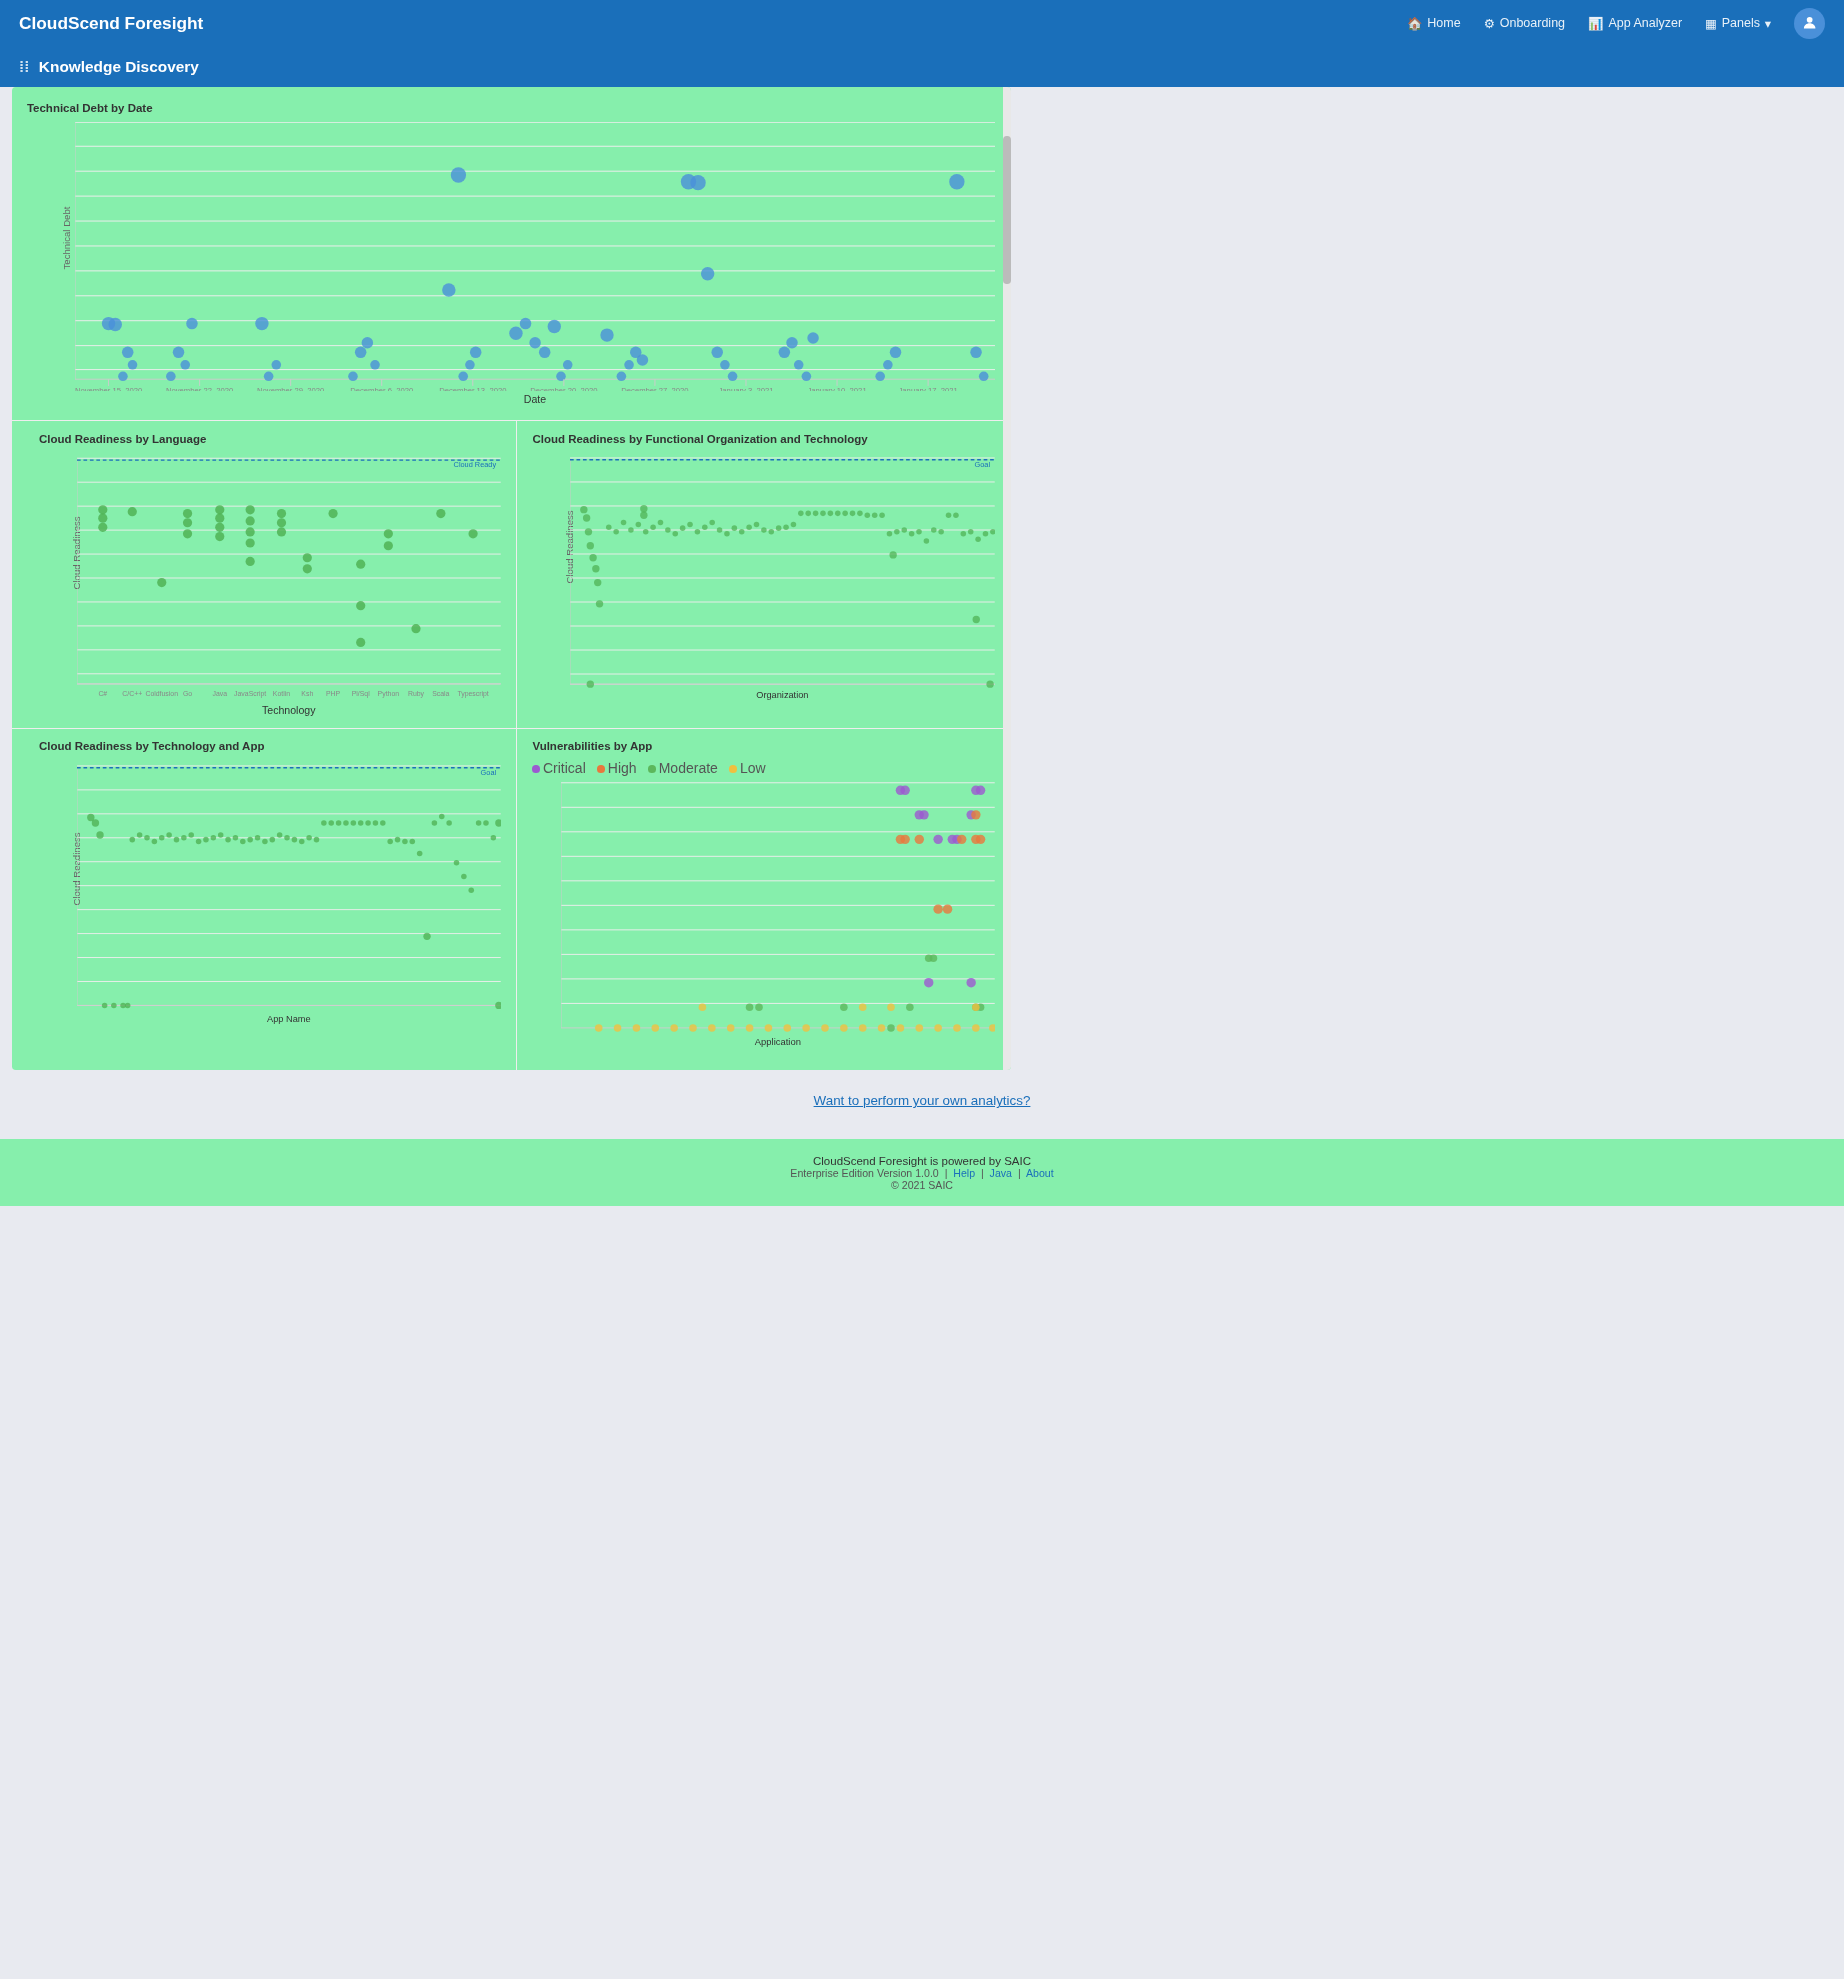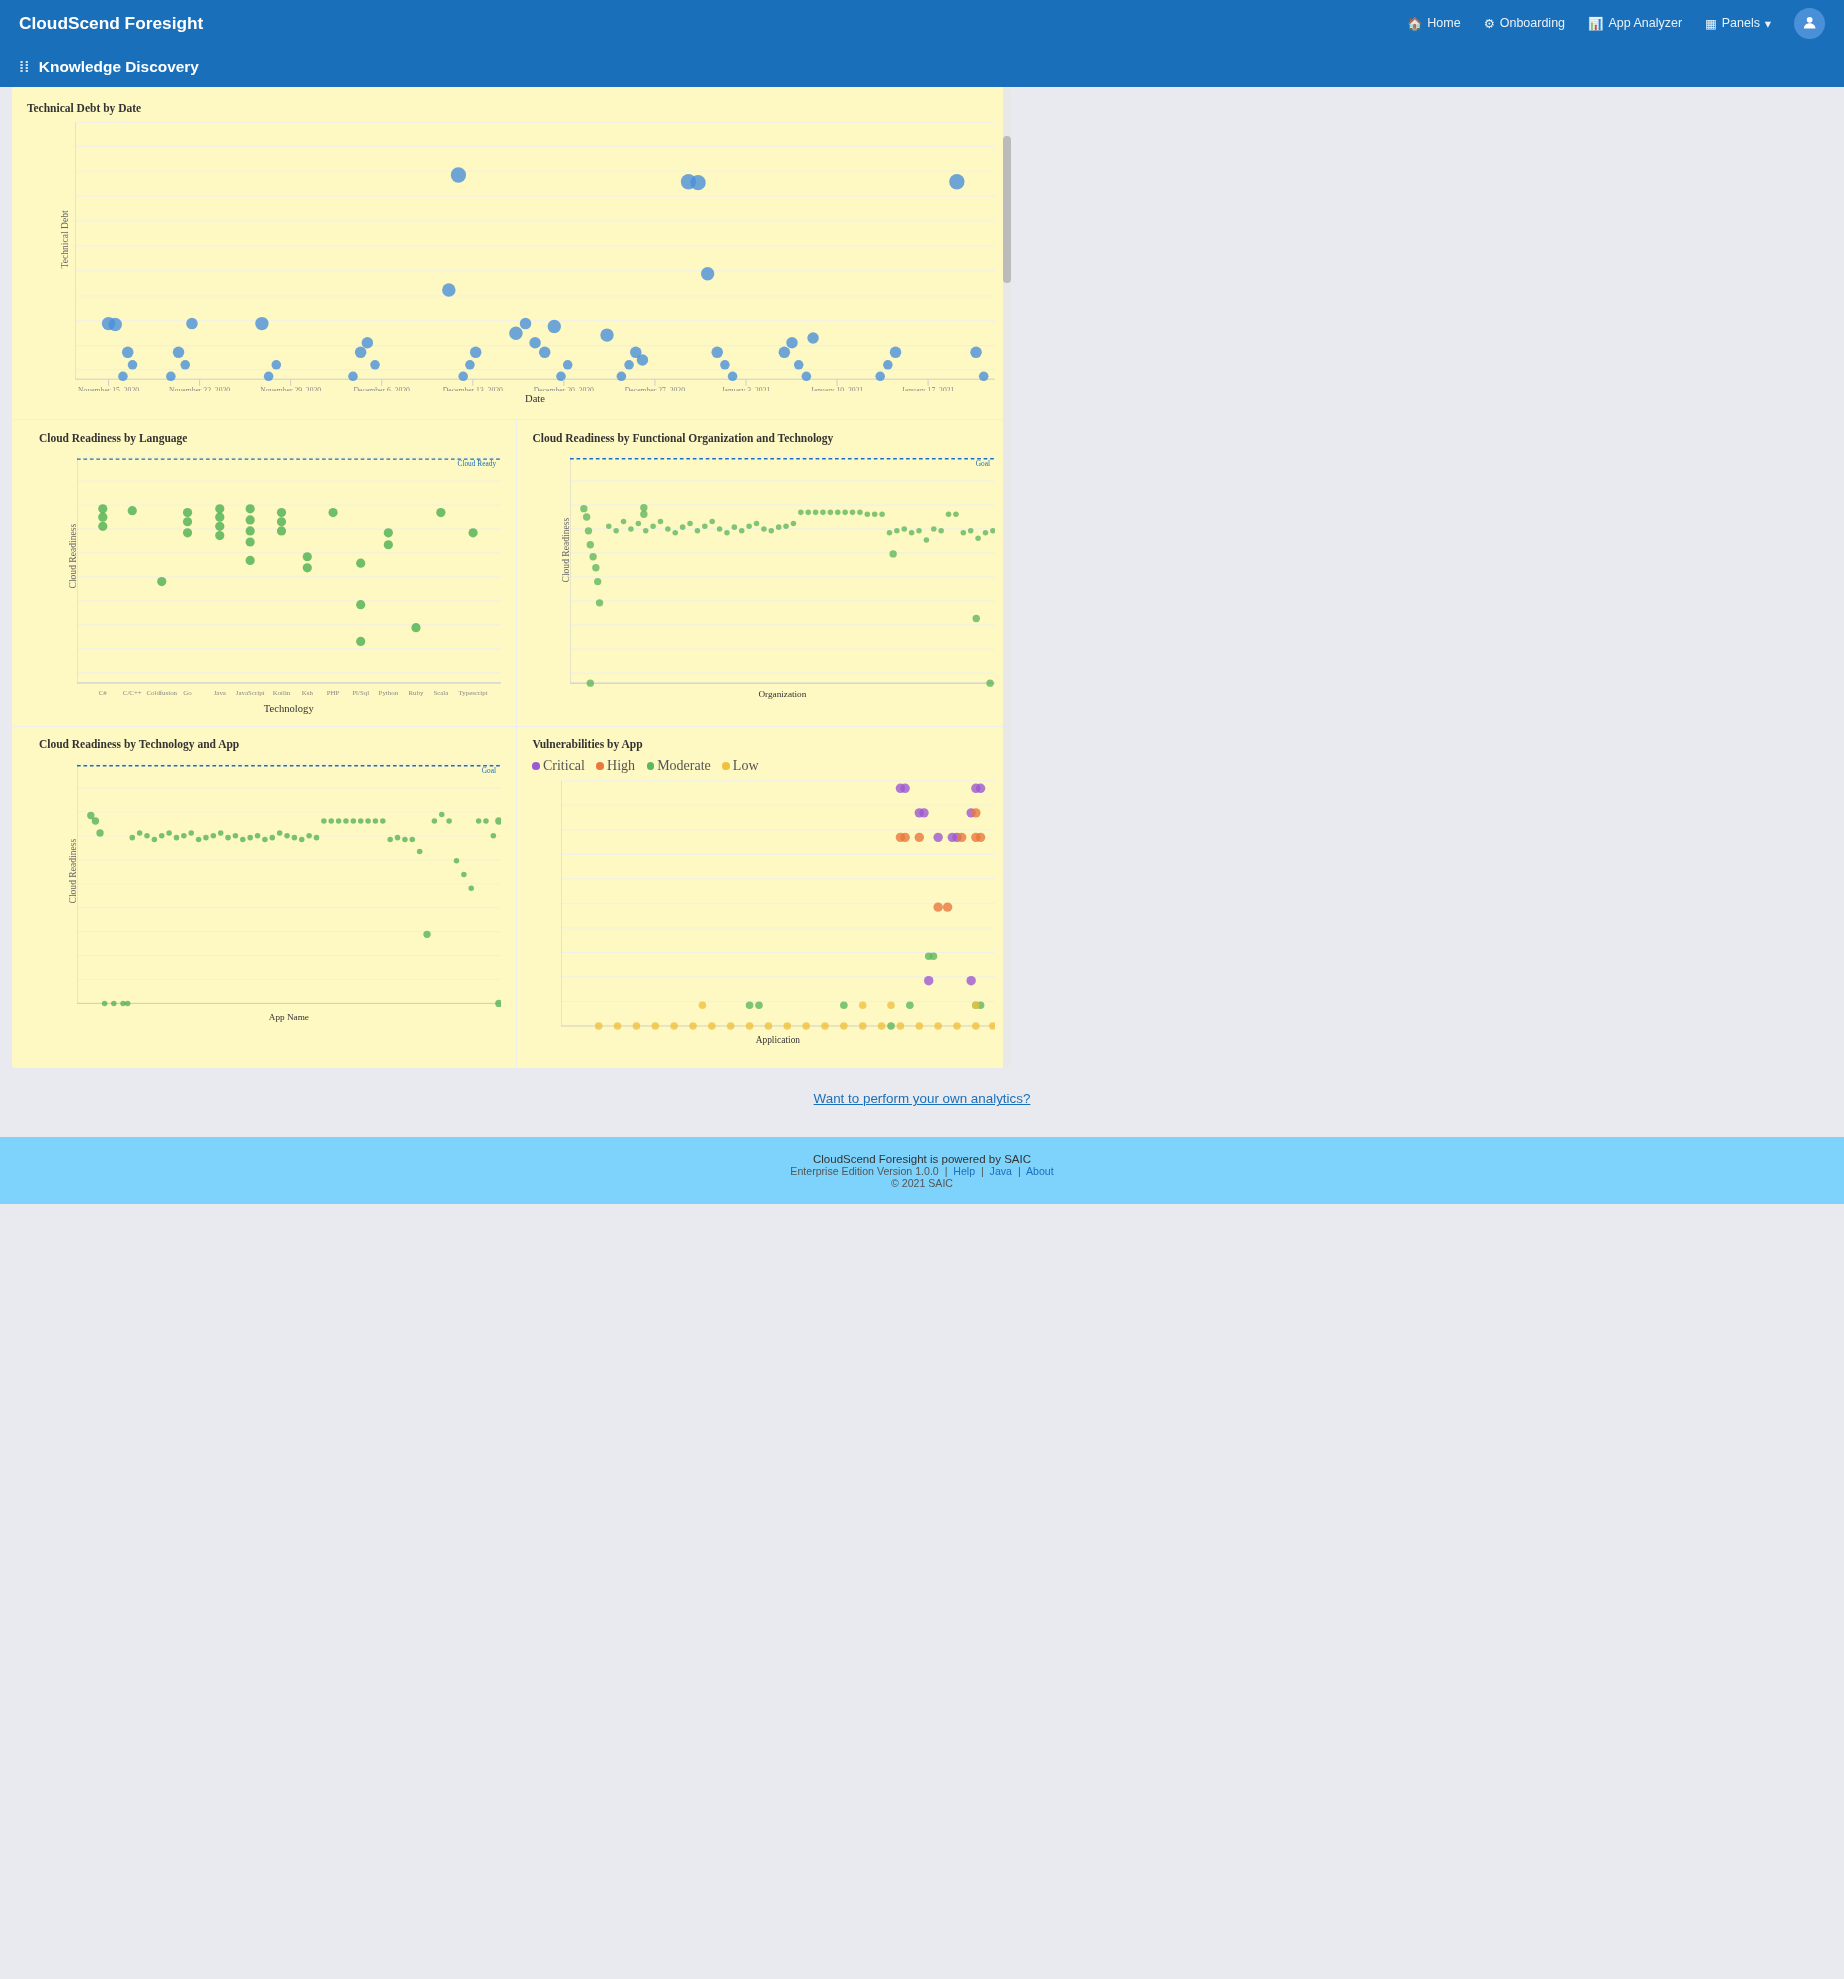--- a/index.html
+++ b/index.html
@@ -27,26 +27,25 @@
       padding: 11.5px 19px;
       display: flex;
       align-items: center;
       gap: 9.6px;
       font-size: 15.4px;
       font-weight: 600;
     }
 
     
     .dashboard-card {
-      background: #fef9c3;
+      background: #86efac;
       margin: 11.5px auto;
       max-width: 999px;
       border-radius: 3.8px;
       overflow: hidden;
-      font-family: Liberation Serif, serif;
     }
 
     
     .chart-wrapper {
       padding: 15.4px;
       position: relative;
     }
     .chart-title {
       font-size: 11.5px;
       font-weight: 600;
@@ -97,21 +96,21 @@
       padding: 23px;
     }
     .analytics-section a {
       color: #1a6fba;
       text-decoration: underline;
       font-size: 13.4px;
     }
 
     
     .site-footer {
-      background: #7dd3fc;
+      background: #86efac;
       text-align: center;
       padding: 15.4px;
       font-size: 10.6px;
       color: #555;
       margin-top: 7.7px;
     }
     .site-footer .brand { font-size: 11.5px; color: #333; font-weight: 500; }
     .site-footer .version { font-size: 10.6px; color: #555; }
     .site-footer a { color: #1a6fba; text-decoration: none; }
 

